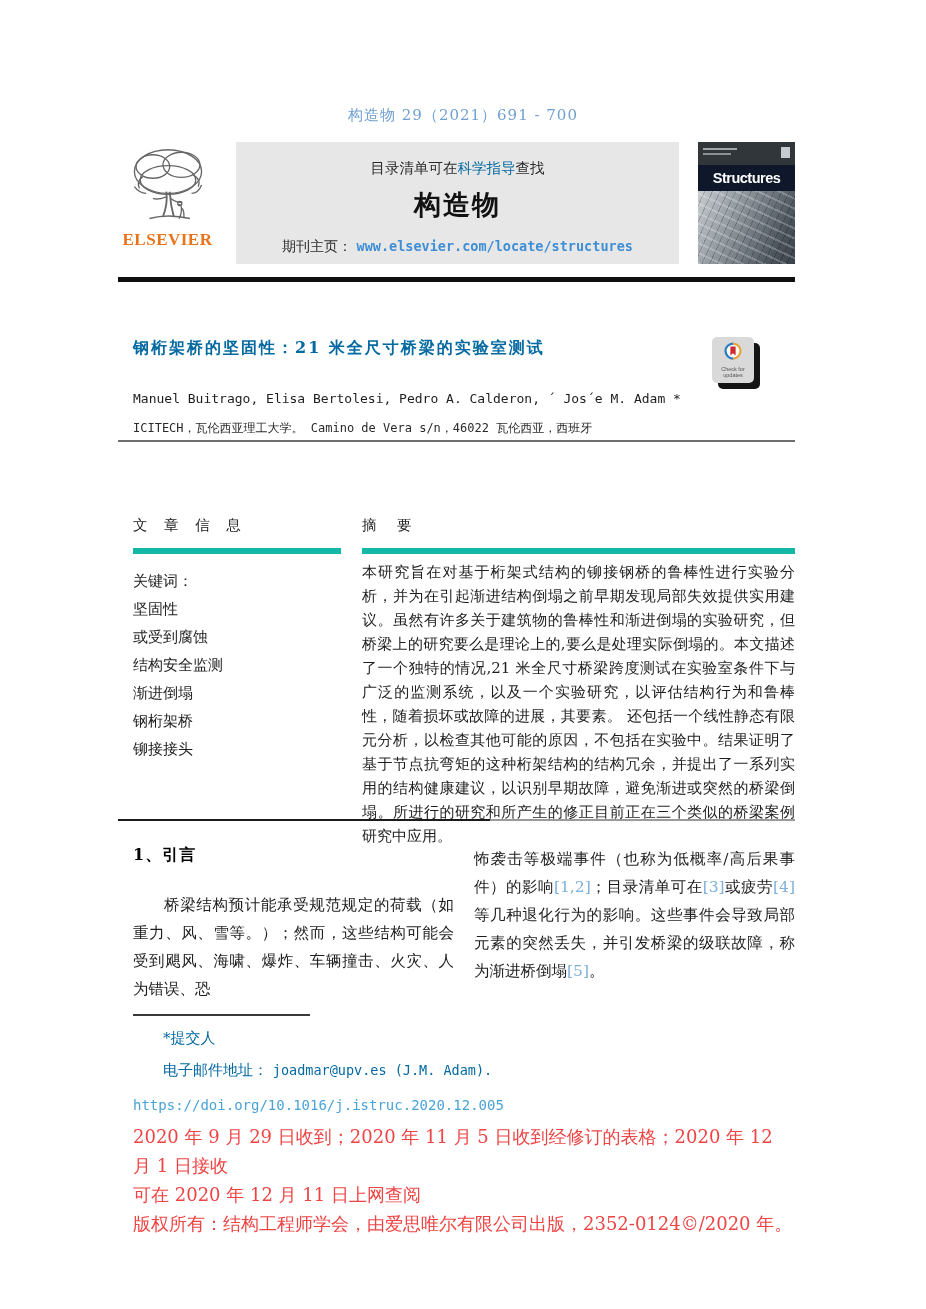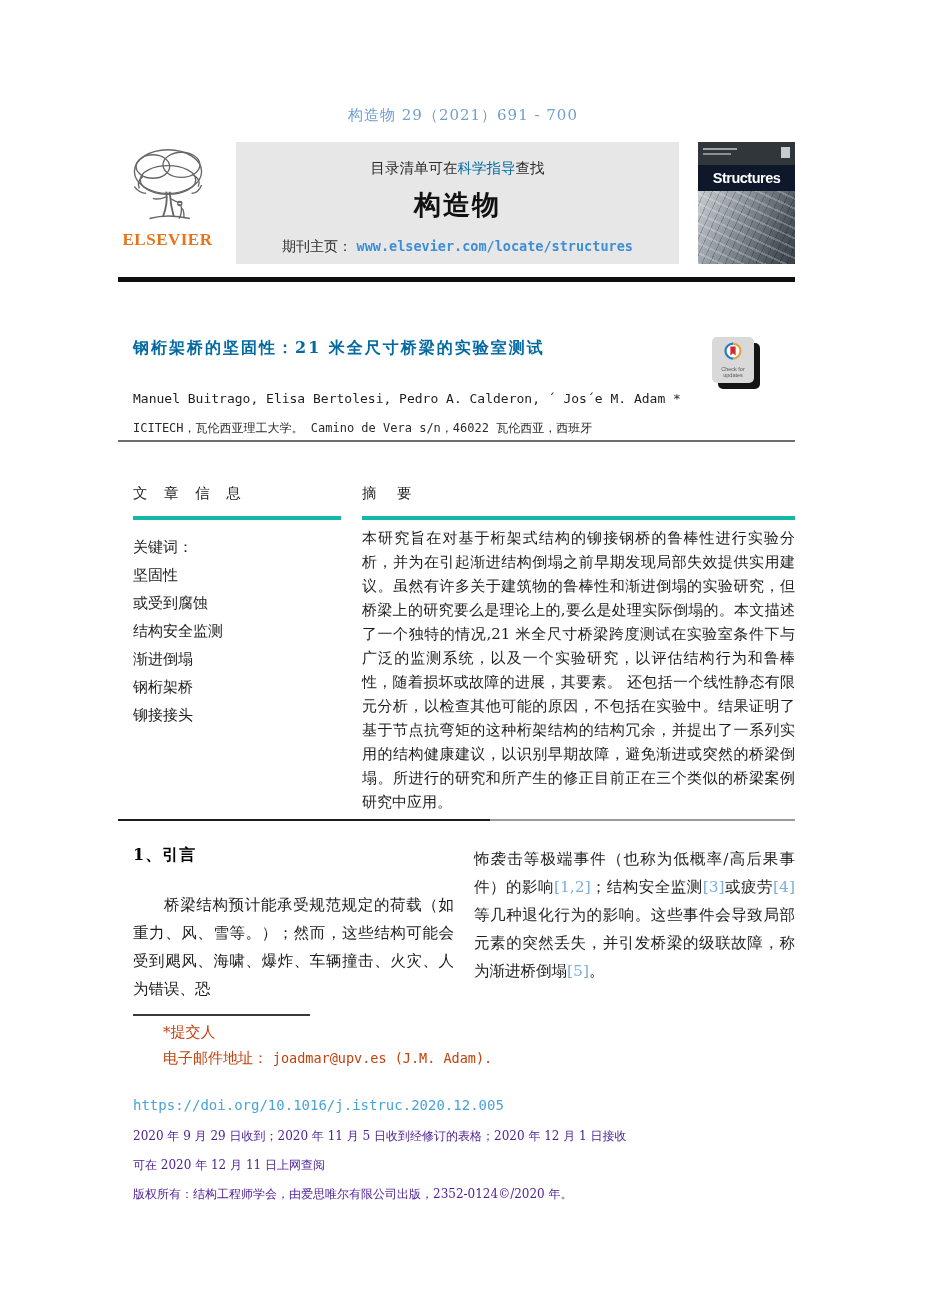--- a/index.html
+++ b/index.html
@@ -52,44 +52,44 @@
   
   .badge{top:337px;left:712px;width:42px;height:46px;background:#d9d9d9;border-radius:5px;
          box-shadow:6px 6px 0 #141414;display:flex;flex-direction:column;align-items:center;
          justify-content:center;cursor:pointer;}
   .badge .cap{font-family:"Liberation Sans","DejaVu Sans",sans-serif;font-size:5.5px;color:#555;
               text-align:center;line-height:6px;margin-top:2px;}
 
   
   .info{top:484px;left:133px;width:662px;display:grid;grid-template-columns:208px 1fr;column-gap:21px;}
   .colhead{font-size:14.5px;letter-spacing:6px;color:#222;padding-bottom:13px;
-           border-bottom:4px solid #14b8a6;}
+           border-bottom:6px solid #14b8a6;margin-top:32px;}
   .keywords{margin-top:13px;font-size:15px;line-height:28px;color:#1d1d1d;}
   .abstract{margin-top:6px;font-size:15px;line-height:24px;text-align:justify;color:#1d1d1d;}
 
   .divider2{top:819px;left:118px;width:677px;height:2px;
             background:linear-gradient(to right,#1b1b1b 0,#1b1b1b 55%,#9a9a9a 55%,#9a9a9a 100%);}
 
   
   .intro{top:845px;left:133px;width:662px;display:grid;grid-template-columns:1fr 1fr;column-gap:20px;}
   .intro h2{font-size:16px;font-weight:bold;margin:0 0 25px 0;color:#000;letter-spacing:1px;}
   .intro p{margin:0;font-size:15.5px;line-height:28px;text-align:justify;color:#1d1d1d;}
   .indent{text-indent:2em;}
   .ref{color:#7fb0da;cursor:pointer;}
 
   
   .footnote{top:1014px;left:133px;width:420px;}
   .footnote .frule{width:177px;border-top:2px solid #3a3a3a;}
-  .footnote p{margin:7px 0 0 30px;font-size:15px;color:#c2410c;}
+  .footnote p{margin:13px 0 0 30px;font-size:15px;color:#0369a1;}
   .footnote .email{font-size:13.5px;}
 
   
   .footer{top:1095px;left:133px;width:662px;}
   .footer .doi{font-size:14px;color:#4aa3d8;margin-bottom:9px;display:inline-block;cursor:pointer;}
-  .footer p{margin:0;font-size:12px;line-height:29px;color:#4c1d95;}
+  .footer p{margin:0;font-size:18px;line-height:29px;color:#ef4444;}
 </style>
 </head>
 <body>
 
 <div class="abs citation">构造物 29（2021）691 - 700</div>
 
 <div class="abs header">
   <div class="logo-col">
     <span>
       <svg width="84" height="86" viewBox="0 0 100 100" fill="none" stroke="#666" stroke-width="1.6">
@@ -173,21 +173,21 @@
 </div>
 
 <div class="abs divider2"></div>
 
 <div class="abs intro">
   <div>
     <h2>1、引言</h2>
     <p class="indent">桥梁结构预计能承受规范规定的荷载（如重力、风、雪等。）；然而，这些结构可能会受到飓风、海啸、爆炸、车辆撞击、火灾、人为错误、恐</p>
   </div>
   <div>
-    <p><span>怖袭击等极端事件（也称为低概率/高后果事件）的影响</span><span class="ref">[1,2]</span><span>；结构安全监测</span><span class="ref">[3]</span><span>或疲劳</span><span class="ref">[4]</span><span>等几种退化行为的影响。这些事件会导致局部元素的突然丢失，并引发桥梁的级联故障，称为渐进桥倒塌</span><span class="ref">[5]</span><span>。</span></p>
+    <p><span>怖袭击等极端事件（也称为低概率/高后果事件）的影响</span><span class="ref">[1,2]</span><span>；目录清单可在</span><span class="ref">[3]</span><span>或疲劳</span><span class="ref">[4]</span><span>等几种退化行为的影响。这些事件会导致局部元素的突然丢失，并引发桥梁的级联故障，称为渐进桥倒塌</span><span class="ref">[5]</span><span>。</span></p>
   </div>
 </div>
 
 <div class="abs footnote">
   <div class="frule"></div>
   <p>*提交人</p>
   <p>
     <span>电子邮件地址：</span>
     <span class="mono email">joadmar@upv.es (J.M. Adam).</span>
   </p>

